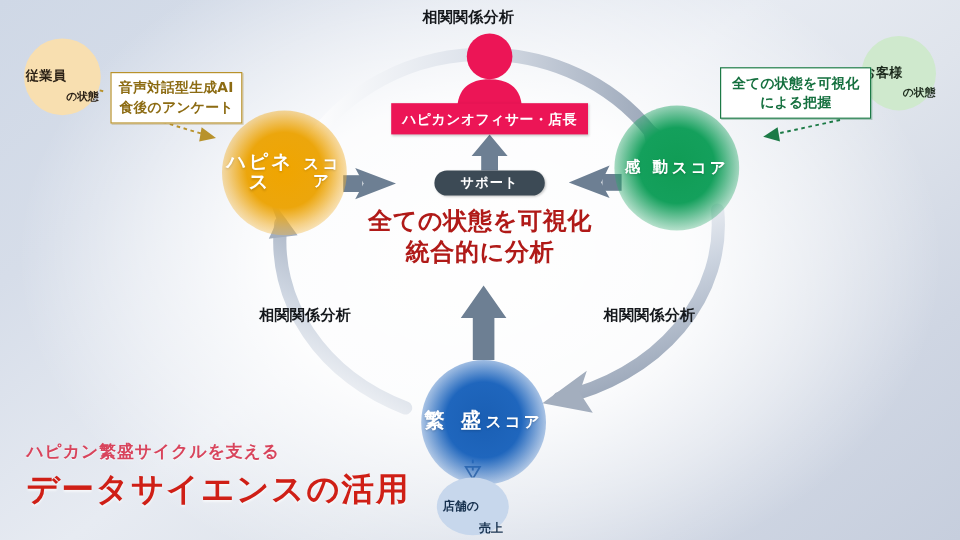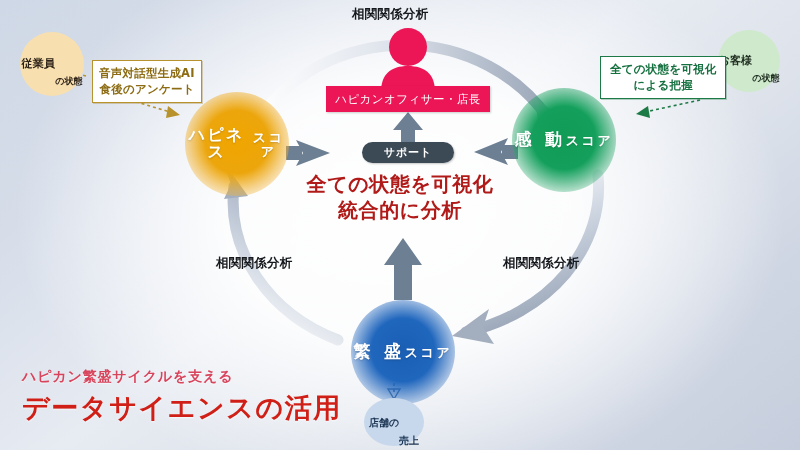--- a/index.html
+++ b/index.html
@@ -24,21 +24,21 @@
   .glow .sub{font-weight:700;letter-spacing:.20em;line-height:1.05;margin-top:2px;
              text-shadow:0 1px 2px rgba(0,0,0,.18);}
 
   #c-happiness{left:185px;top:92px;width:104px;height:104px;
     background:radial-gradient(circle at 50% 48%, #f0a500 0%, #eca60c 42%, rgba(240,174,40,.55) 63%, rgba(243,196,110,.22) 80%, rgba(247,214,150,0) 100%);}
   #c-happiness .ttl{font-size:16px;}
   #c-happiness .sub{font-size:13px;}
 
   #c-emotion{left:512px;top:88px;width:104px;height:104px;
     background:radial-gradient(circle at 50% 48%, #109c55 0%, #14a05c 42%, rgba(26,160,96,.52) 63%, rgba(110,200,150,.20) 80%, rgba(150,215,180,0) 100%);}
-  #c-emotion .ttl{font-size:17px;letter-spacing:.22em;}
+  #c-emotion .ttl{font-size:13px;letter-spacing:.22em;}
   #c-emotion .sub{font-size:13px;}
 
   #c-prosperity{left:351px;top:300px;width:104px;height:104px;
     background:radial-gradient(circle at 50% 48%, #1a5fb4 0%, #1f66bd 42%, rgba(38,105,190,.52) 63%, rgba(120,160,215,.20) 80%, rgba(160,190,225,0) 100%);}
   #c-prosperity .ttl{font-size:17px;letter-spacing:.22em;}
   #c-prosperity .sub{font-size:13px;}
 
   
   .bubble{position:absolute;border-radius:50%;display:flex;flex-direction:row;
           align-items:center;justify-content:center;text-align:center;}
@@ -65,21 +65,21 @@
     color:#8c6b12;font-size:11.5px;font-weight:700;letter-spacing:.02em;
     box-shadow:1px 1px 0 rgba(160,130,50,.35);text-align:right;}
   #box-survey{left:600px;top:56px;padding:5px 9px;border:1.6px solid #1c7a46;
     color:#15703f;font-size:11.5px;font-weight:700;letter-spacing:.02em;
     box-shadow:1px 1px 0 rgba(30,120,70,.3);}
 
   
   #officer-bar{position:absolute;left:326px;top:86px;width:164px;height:26px;
     background:#ec1556;display:flex;align-items:center;justify-content:center;
     box-shadow:1px 1px 2px rgba(0,0,0,.2);}
-  #officer-bar span{color:#fff;font-size:11.5px;font-weight:400;letter-spacing:.04em;white-space:nowrap;}
+  #officer-bar span{color:#fff;font-size:11.5px;font-weight:700;letter-spacing:.04em;white-space:nowrap;}
 
   #support-pill{position:absolute;left:362px;top:142px;width:92px;height:21px;
     background:#3c4a55;border-radius:11px;display:flex;align-items:center;justify-content:center;
     box-shadow:1px 1px 2px rgba(0,0,0,.22);}
   #support-pill span{color:#fff;font-size:11px;font-weight:700;letter-spacing:.08em;white-space:nowrap;}
 
   
   #center-text{position:absolute;left:290px;top:172px;width:220px;text-align:center;
     color:#b01a18;font-weight:700;font-size:20px;line-height:1.28;letter-spacing:.03em;}
 

